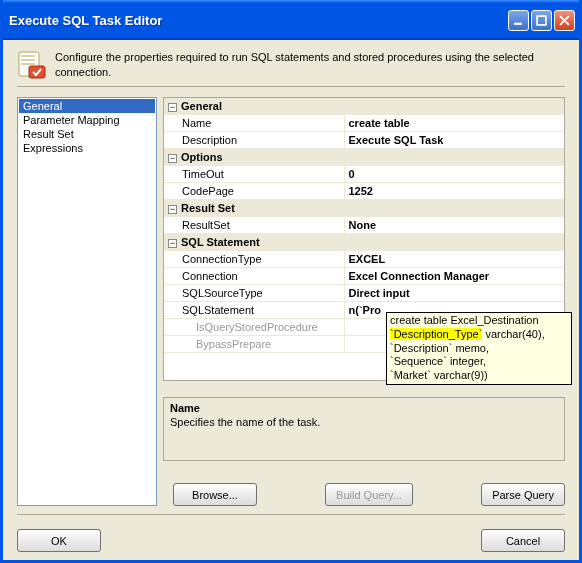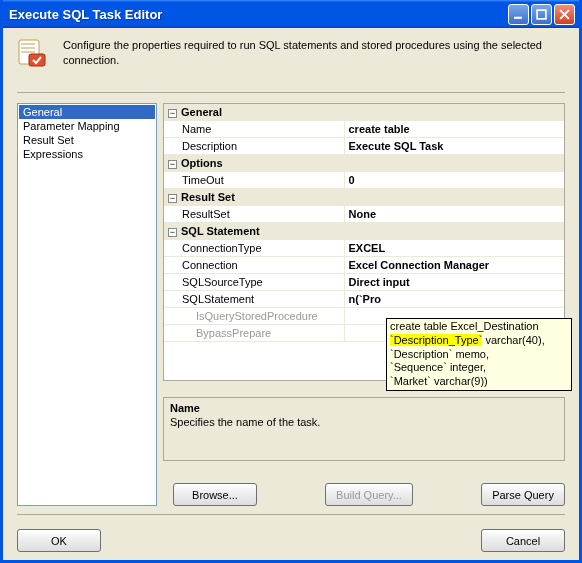--- a/index.html
+++ b/index.html
@@ -16,21 +16,21 @@
   width: 582px;
   height: 563px;
   border: 3px solid #0055e5;
   border-top: none;
   background: #ece9d8;
   display: flex;
   flex-direction: column;
 }
 .titlebar {
   background: linear-gradient(to bottom, #3c8cff 0%, #0055e5 8%, #0055e5 92%, #003db0 100%);
-  height: 28px;
+  height: 40px;
   display: flex;
   align-items: center;
   padding: 0 4px 0 6px;
   color: #fff;
   font-weight: bold;
   font-size: 13px;
 }
 .titlebar .title-text { flex: 1; text-shadow: 1px 1px 1px rgba(0,0,0,0.3); }
 .tb-controls { display: flex; gap: 2px; }
 .tb-btn {
@@ -43,21 +43,21 @@
   cursor: pointer;
 }
 .tb-btn.close { background: linear-gradient(to bottom, #f09080, #d04020); }
 .tb-btn svg { width: 11px; height: 11px; }
 .client {
   flex: 1;
   padding: 10px 14px 8px 14px;
   display: flex;
   flex-direction: column;
 }
-.header-row { display: flex; gap: 14px; margin-bottom: 22px; }
+.header-row { display: flex; gap: 6px; margin-bottom: 4px; }
 .header-icon { width: 32px; height: 32px; flex-shrink: 0; }
 .header-text { font-size: 11px; line-height: 1.4; color: #000; }
 .divider { height: 1px; background: #aca899; margin-bottom: 10px; }
 .main-row { flex: 1; display: flex; gap: 6px; min-height: 0; }
 .nav-panel {
   width: 140px;
   background: #fff;
   border: 1px solid #7f9db9;
   padding: 1px;
 }
@@ -205,20 +205,24 @@
                   <td class="val">Execute SQL Task</td>
                 </tr>
 
             <tr class="cat-row">
                   <td colspan="2"><span class="cat-toggle">−</span><span>Options</span></td>
                 </tr>
             <tr class="prop-row">
                   <td class="label">TimeOut</td>
                   <td class="val">0</td>
                 </tr>
+            <tr class="prop-row">
+                  <td class="label">CodePage</td>
+                  <td class="val">1252</td>
+                </tr>
 
             <tr class="cat-row">
                   <td colspan="2"><span class="cat-toggle">−</span><span>Result Set</span></td>
                 </tr>
             <tr class="prop-row">
                   <td class="label">ResultSet</td>
                   <td class="val">None</td>
                 </tr>
 
             <tr class="cat-row">

